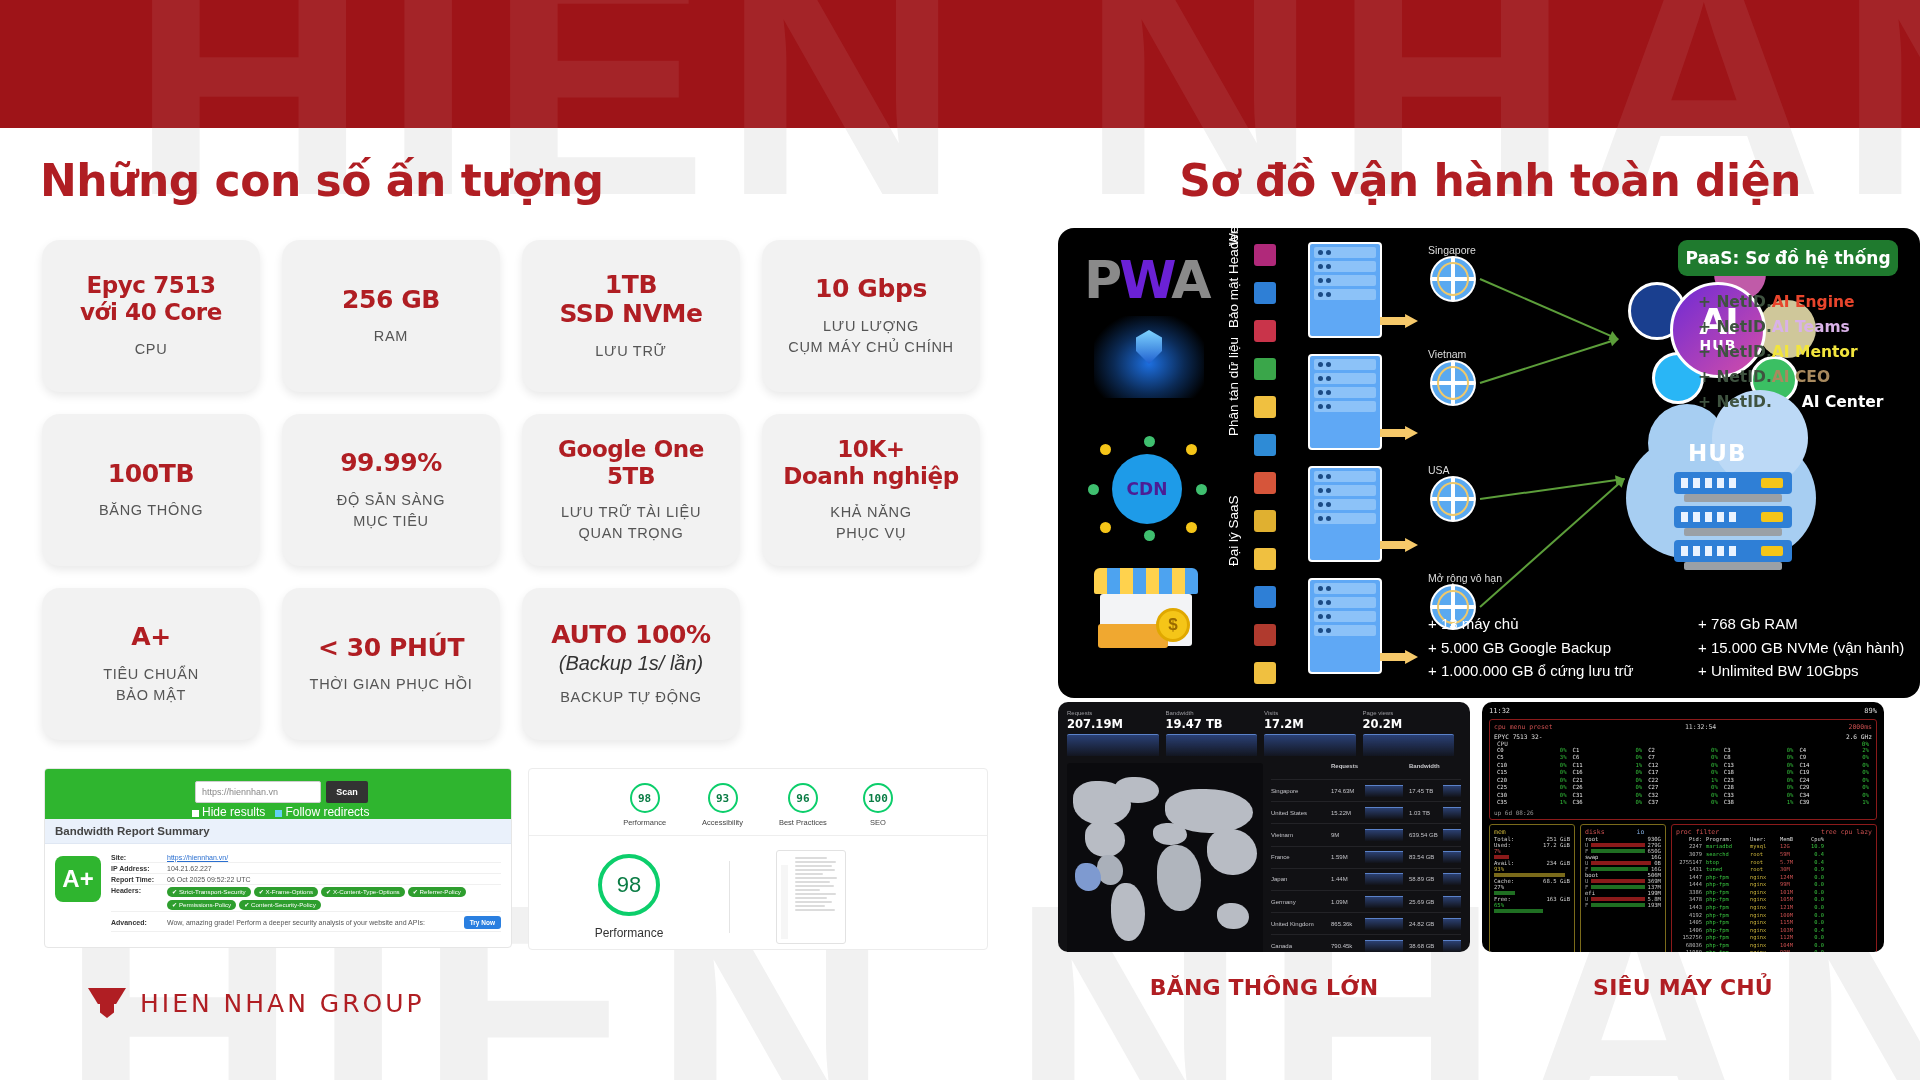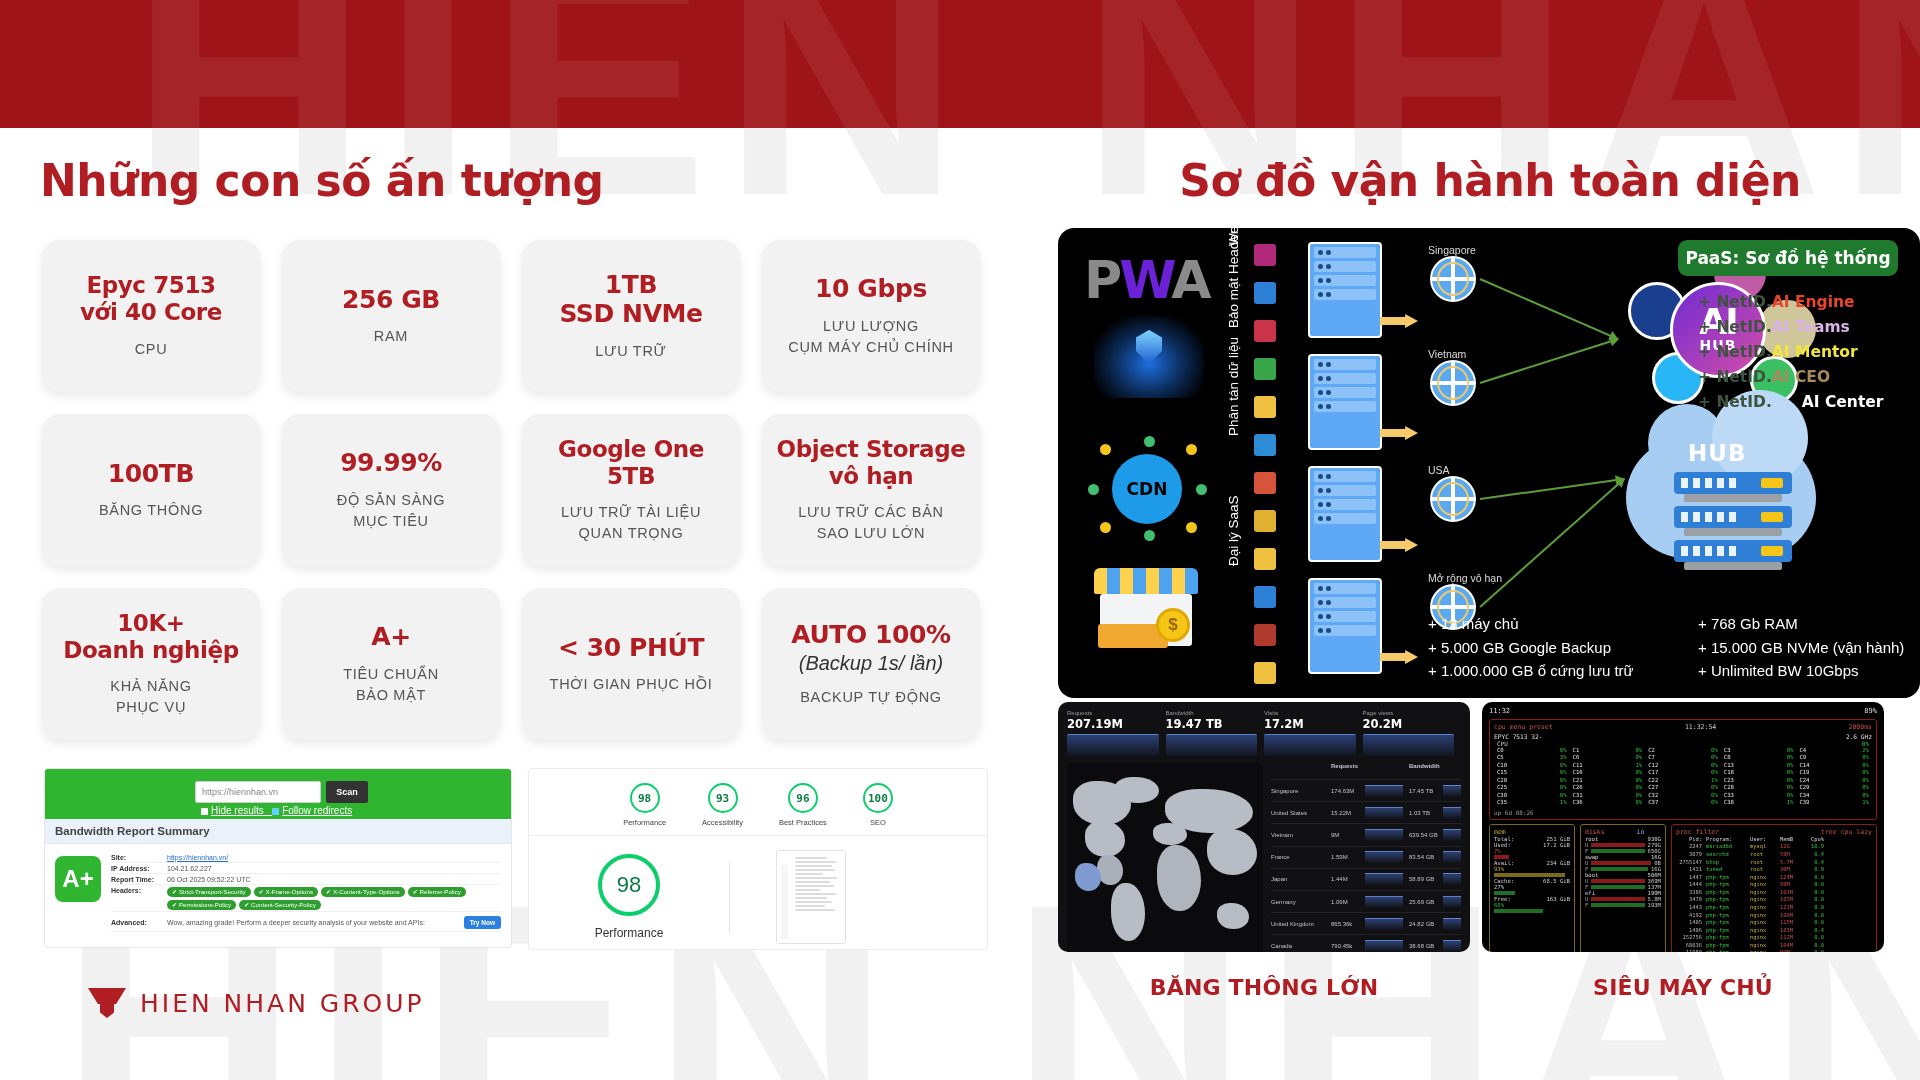--- a/index.html
+++ b/index.html
@@ -87,21 +87,21 @@
     border-radius:10px;
   }
   .shield-art::after {
     content:""; position:absolute; left:42px; top:14px; width:26px; height:34px;
     background:linear-gradient(180deg,#7fd4ff,#1e5fcf);
     clip-path:polygon(50% 0,100% 22%,100% 62%,50% 100%,0 62%,0 22%);
   }
   .cdn-wrap { position:absolute; left:30px; top:206px; width:120px; height:106px; }
   .cdn-circle {
     position:absolute; left:24px; top:20px; width:70px; height:70px; border-radius:50%;
-    background:#1e9be8; color:#000000; font-size:17px; font-weight:bold;
+    background:#1e9be8; color:#4c1d95; font-size:17px; font-weight:bold;
     display:flex; align-items:center; justify-content:center;
     font-family:"DejaVu Sans", sans-serif;
     text-align:right;
   }
   .dot { position:absolute; width:11px; height:11px; border-radius:50%; }
   .store-art { position:absolute; left:36px; top:340px; width:104px; height:86px; }
   .awning { position:absolute; left:0; top:0; width:104px; height:26px;
     background:repeating-linear-gradient(90deg,#ffd24d 0 13px,#4da3f0 13px 26px);
     border-radius:6px 6px 2px 2px; }
   .store-body { position:absolute; left:6px; top:26px; width:92px; height:52px;
@@ -181,22 +181,22 @@
     position:absolute; left:44px; top:768px; width:468px; height:180px;
     background:#ffffff; border:1px solid #e6e6e6; border-radius:4px; overflow:hidden; z-index:2;
   }
   .sec-green { height:50px; background:#2fb52f; position:relative; }
   .sec-input { position:absolute; left:150px; top:12px; width:126px; height:22px;
     background:#ffffff; border:1px solid #cfcfcf; border-radius:2px; color:#888;
     font-size:9px; padding:5px 6px; }
   .sec-scan { position:absolute; left:281px; top:12px; width:42px; height:22px;
     background:#333333; color:#ffffff; font-size:9px; font-weight:bold;
     display:flex; align-items:center; justify-content:center; border-radius:2px; }
-  .sec-checks { position:absolute; left:156px; top:36px; font-size:10px; color:#ffffff;
-    white-space:nowrap;text-decoration:underline; }
+  .sec-checks { position:absolute; left:147px; top:36px; font-size:12px; color:#ffffff;
+    white-space:nowrap; }
   .sec-cb { display:inline-block; width:7px; height:7px; background:#ffffff; margin-right:3px;
     vertical-align:-1px; }
   .sec-cb.on { background:#63d0f5; }
   .sec-head { background:#eaf1fb; border-bottom:1px solid #dfe7f3; padding:6px 10px;
     font-size:11.5px; font-weight:bold; color:#444; }
   .sec-body { display:flex; padding:8px 10px; gap:10px; }
   .grade { width:46px; height:46px; background:#2fb52f; border-radius:8px; color:#ffffff;
     font-size:24px; font-weight:bold; display:flex; align-items:center; justify-content:center;
     flex:0 0 auto; margin-top:4px; }
   .sec-rows { flex:1; font-size:7px; color:#555; }
@@ -345,24 +345,20 @@
     </div>
     <div class="card">
       <div class="card-value">99.99%</div>
       <div class="card-sub">ĐỘ SẴN SÀNG<br>MỤC TIÊU</div>
     </div>
     <div class="card">
       <div class="card-value small">Google One<br>5TB</div>
       <div class="card-sub">LƯU TRỮ TÀI LIỆU<br>QUAN TRỌNG</div>
     </div>
     <div class="card">
-      <div class="card-value small">Object Storage<br>vô hạn</div>
-      <div class="card-sub">LƯU TRỮ CÁC BẢN<br>SAO LƯU LỚN</div>
-    </div>
-    <div class="card">
       <div class="card-value small">10K+<br>Doanh nghiệp</div>
       <div class="card-sub">KHẢ NĂNG<br>PHỤC VỤ</div>
     </div>
     <div class="card">
       <div class="card-value">A+</div>
       <div class="card-sub">TIÊU CHUẨN<br>BẢO MẬT</div>
     </div>
     <div class="card">
       <div class="card-value">&lt; 30 PHÚT</div>
       <div class="card-sub">THỜI GIAN PHỤC HỒI</div>

